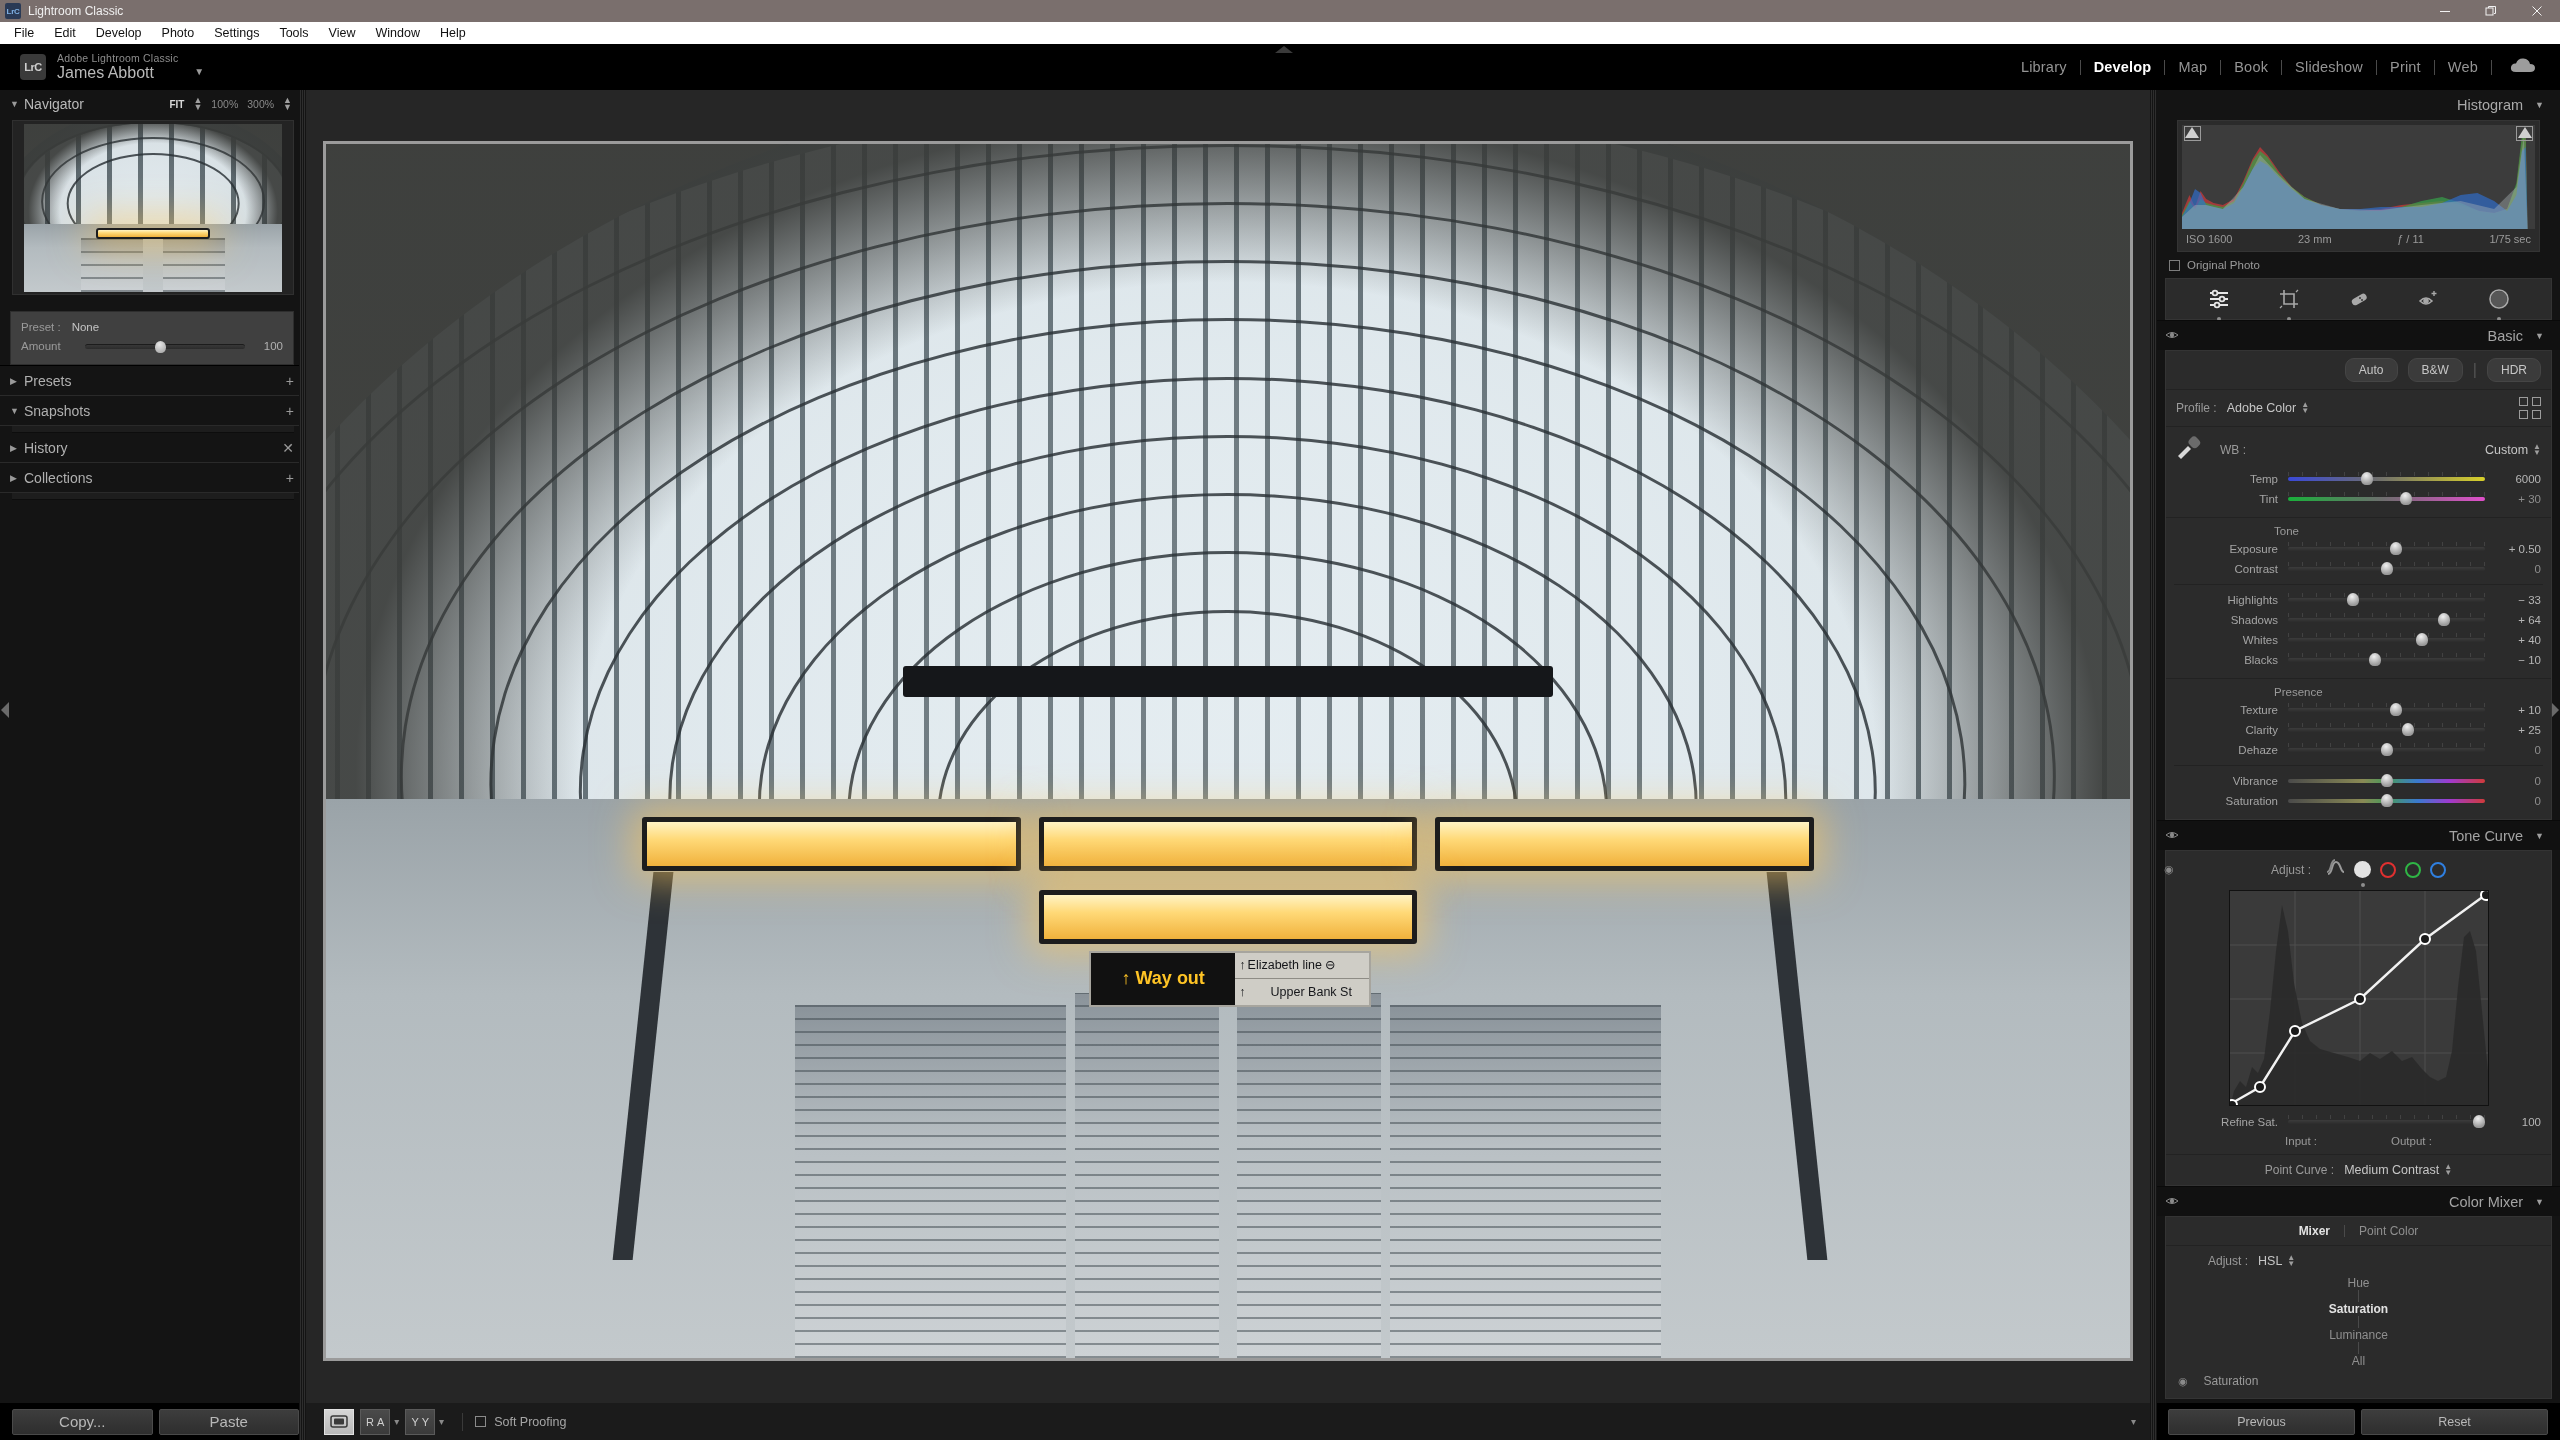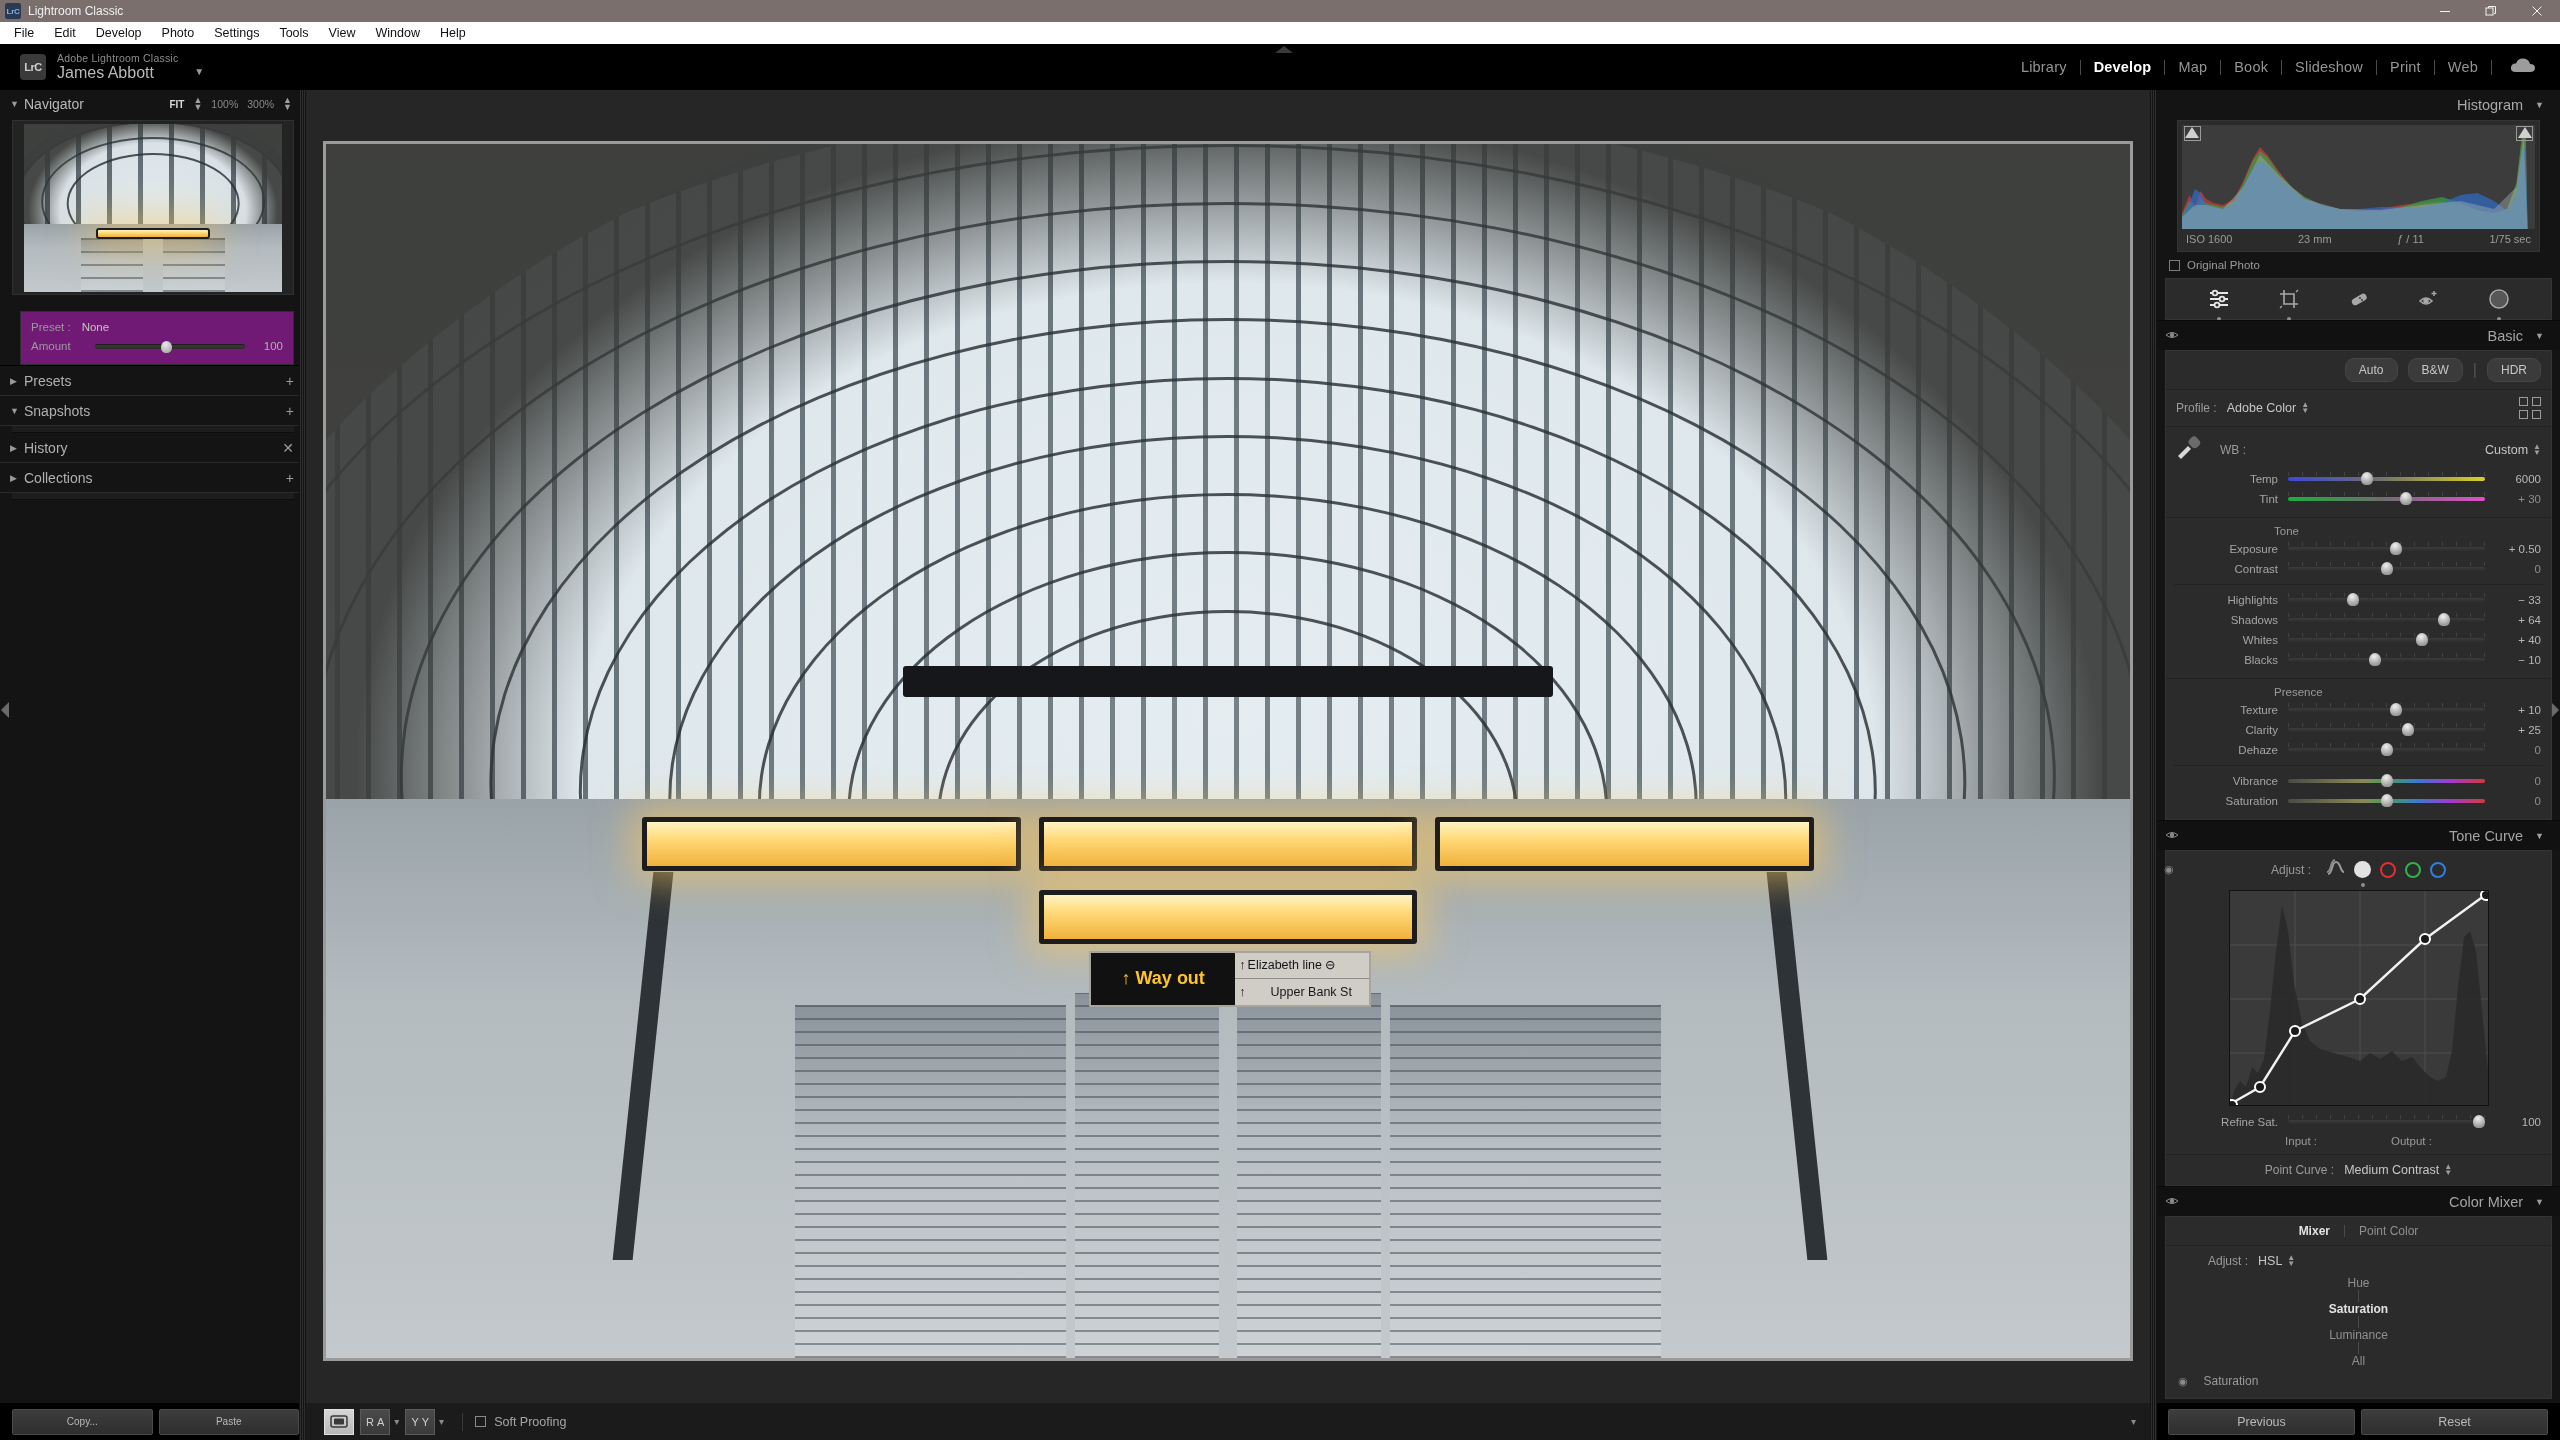--- a/index.html
+++ b/index.html
@@ -96,21 +96,21 @@
   .stepper { color: #a0a0a0; font-size: 9px; line-height: 7px; text-align:center; }
 
   .nav-preview {
     margin: 2px 12px 0 12px; height: 175px; background: #232323;
     border: 1px solid #303030; position: relative; overflow: hidden;
     display: flex; align-items: center; justify-content: center;
   }
   .nav-thumb { width: 258px; height: 168px; position: relative; overflow: hidden; }
 
   .preset-box {
-    margin: 16px 12px 0 20px; background: #701a75; border: 1px solid #2e2e2e;
+    margin: 16px 12px 0 10px; background: #404040; border: 1px solid #2e2e2e;
     padding: 6px 10px 9px 10px;
   }
   .preset-row { display: flex; align-items: center; height: 17px; }
   .preset-lbl { color: #9a9a9a; font-size: 11.5px; }
   .preset-val { color: #c4c4c4; font-size: 11.5px; margin-left: 11px; }
   .amount-row { display: flex; align-items: center; height: 18px; margin-top: 2px; }
   .amount-lbl { color: #9a9a9a; font-size: 11.5px; width: 54px; }
   .slider-track {
     flex: 1; height: 5px; position: relative; margin: 0 10px;
     background: linear-gradient(#383838,#2b2b2b);
@@ -259,21 +259,21 @@
     display: flex; align-items: center;
   }
   .bot-left { width: 306px; position: relative; display: flex; align-items: center; height: 37px; }
   .cp-grip {
     position:absolute; right:0; top:0; width:7px; height:100%;
     background: repeating-linear-gradient(90deg,#141414 0 1px,#2e2e2e 1px 2px);
   }
   .cp-wrap { display: flex; gap: 6px; padding-left: 12px; width: 299px; }
   .cp-btn {
     flex: 1; height: 26px; background: linear-gradient(#3d3d3d,#2e2e2e);
-    border: 1px solid #4a4a4a; border-radius: 2px; color: #b8b8b8; font-size: 10px;
+    border: 1px solid #4a4a4a; border-radius: 2px; color: #b8b8b8; font-size: 15px;
     display: flex; align-items: center; justify-content: center;
   }
   .bot-center { flex: 1; height: 37px; background: #1b1b1b; display: flex; align-items: center; padding-left: 18px; position: relative; }
   .vbtn {
     height: 26px; min-width: 26px; background: linear-gradient(#4a4a4a,#3a3a3a);
     border: 1px solid #5a5a5a; color: #cfcfcf; font-size: 11px;
     display: flex; align-items: center; justify-content: center; padding: 0 5px;
   }
   .vbtn.sel { background: linear-gradient(#d6d6d6,#b8b8b8); border-color:#e2e2e2; }
   .vsep { width: 1px; height: 18px; background: #3a3a3a; margin: 0 12px; }

